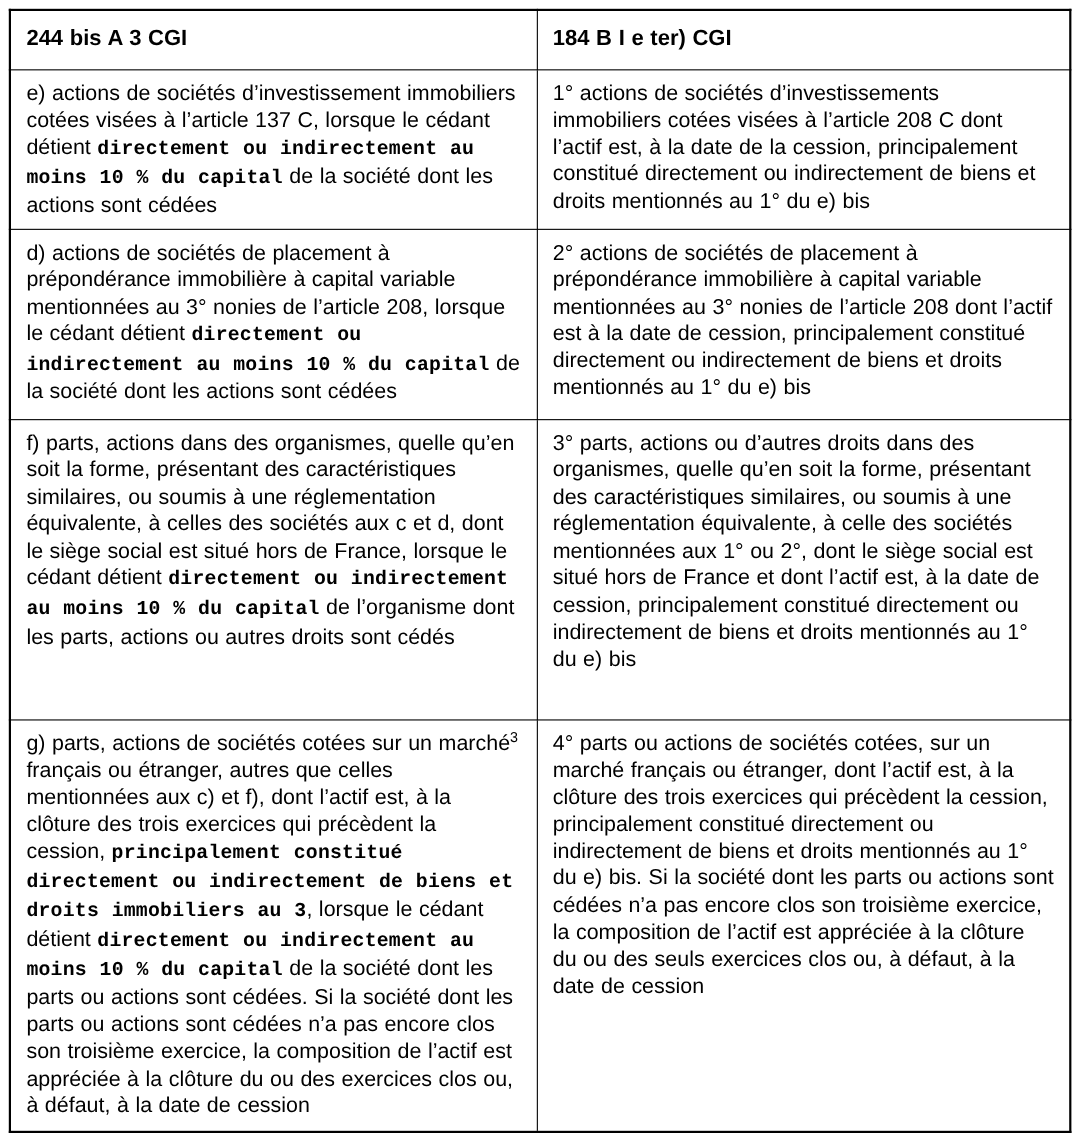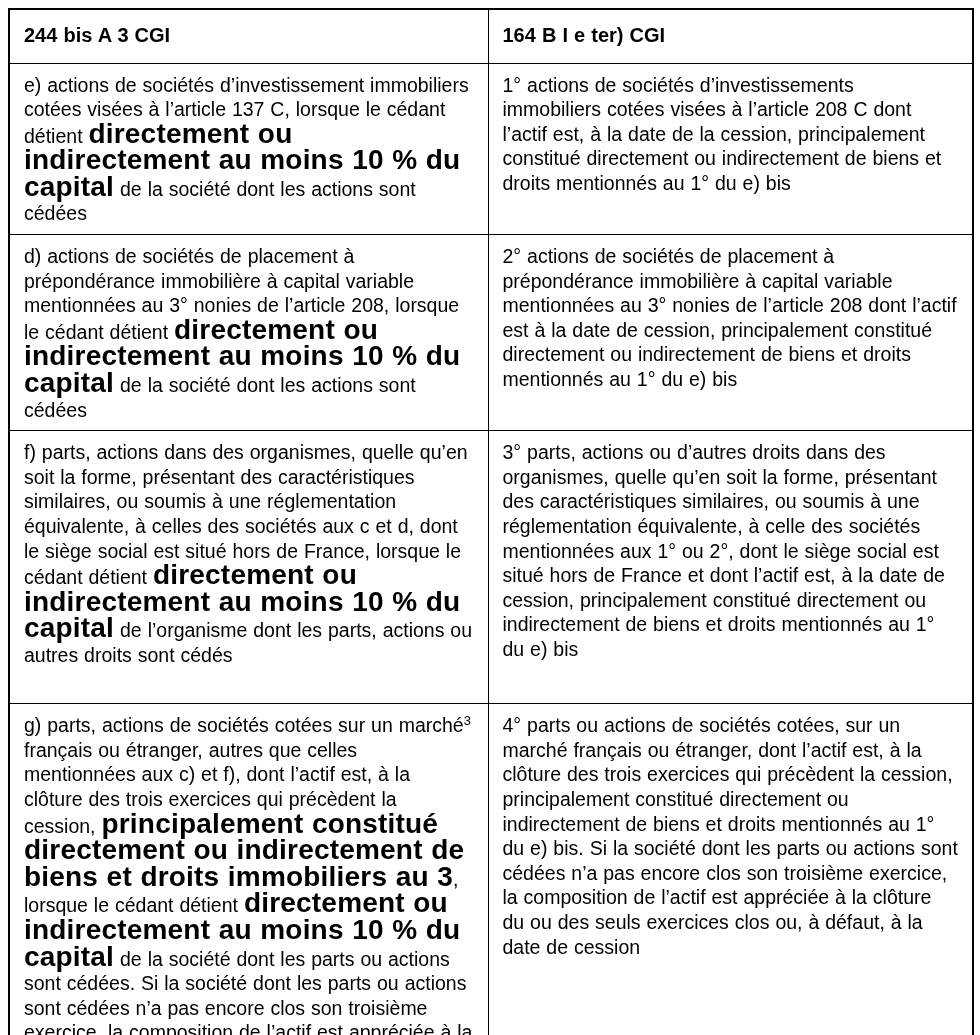--- a/index.html
+++ b/index.html
@@ -43,42 +43,43 @@
   }
   col.left-col  { width: 479px; }
   col.right-col { width: 485px; }
   tr.r-head { height: 54px; }
   tr.r1 { height: 145px; }
   tr.r2 { height: 173px; }
   tr.r3 { height: 273px; margin-top: 16px; }
   tr.r4 { height: 375px; }
   .seg-b {
     font-weight: 700;
-    font-size: 28px;
+    font-size: 18px;
     letter-spacing: 0.2px;
+    font-family: Liberation Mono, monospace;
   }
   sup.seg-sup {
     font-size: 13px;
     line-height: 0;
     vertical-align: super;
   }
 </style>
 </head>
 <body>
 
 <div class="doc">
   <table class="compare">
     <colgroup>
       <col class="left-col">
       <col class="right-col">
     </colgroup>
     <tbody>
       <tr class="r-head">
         <th>244 bis A 3 CGI</th>
-        <th>164 B I e ter) CGI</th>
+        <th>184 B I e ter) CGI</th>
       </tr>
       <tr class="r1">
         <td><span>e) actions de sociétés d’investissement immobiliers cotées visées à l’article 137 C, lorsque le cédant détient </span><b class="seg-b">directement ou indirectement au moins 10 % du capital</b><span> de la société dont les actions sont cédées</span></td>
         <td><span>1° actions de sociétés d’investissements immobiliers cotées visées à l’article 208 C dont l’actif est, à la date de la cession, principalement constitué directement ou indirectement de biens et droits mentionnés au 1° du e) bis</span></td>
       </tr>
       <tr class="r2">
         <td><span>d) actions de sociétés de placement à prépondérance immobilière à capital variable mentionnées au 3° nonies de l’article 208, lorsque le cédant détient </span><b class="seg-b">directement ou indirectement au moins 10 % du capital</b><span> de la société dont les actions sont cédées</span></td>
         <td><span>2° actions de sociétés de placement à prépondérance immobilière à capital variable mentionnées au 3° nonies de l’article 208 dont l’actif est à la date de cession, principalement constitué directement ou indirectement de biens et droits mentionnés au 1° du e) bis</span></td>
       </tr>
       <tr class="r3">

